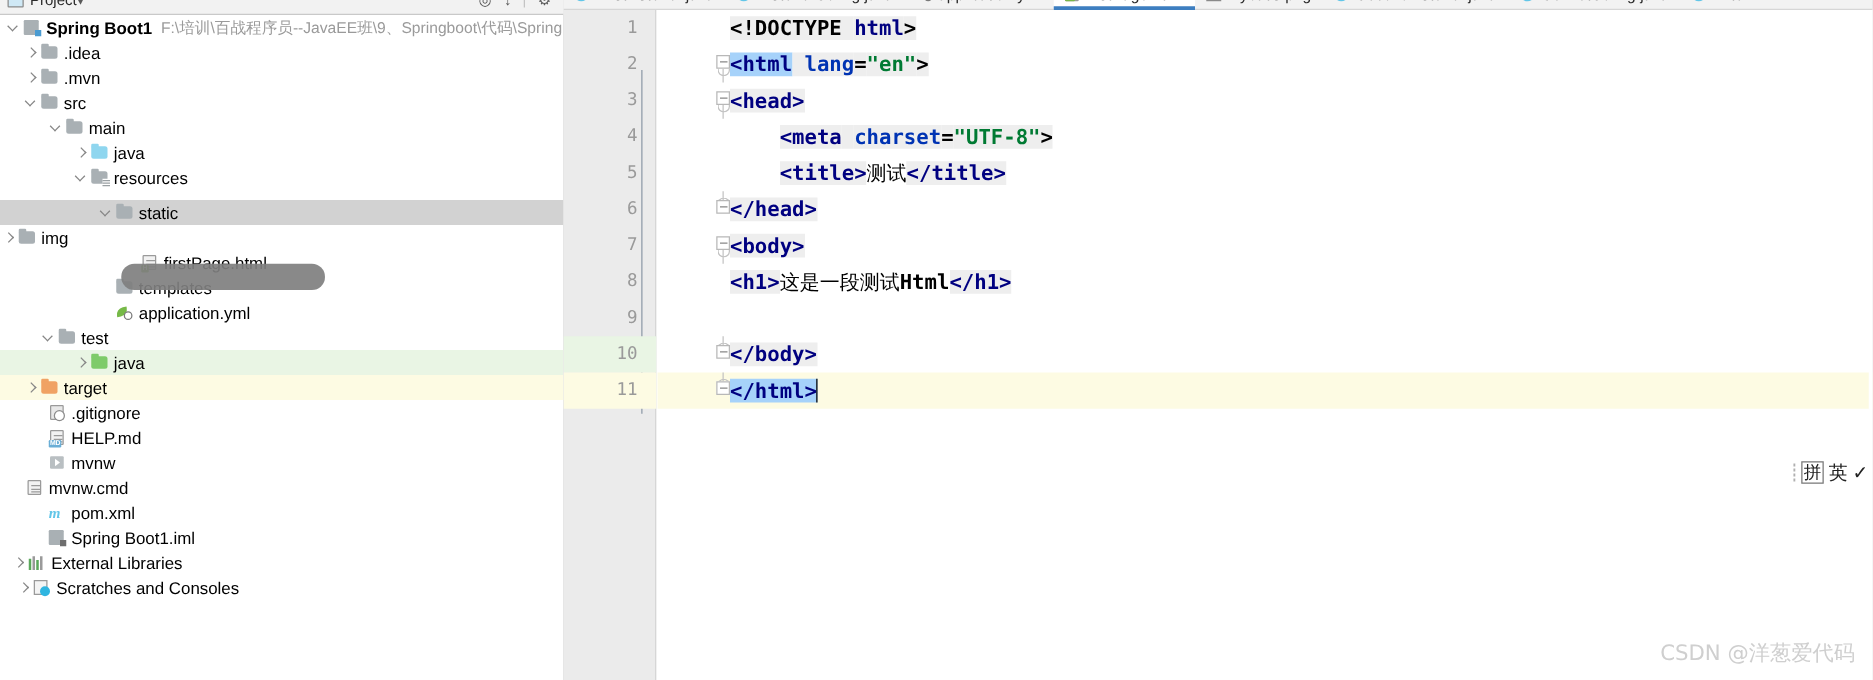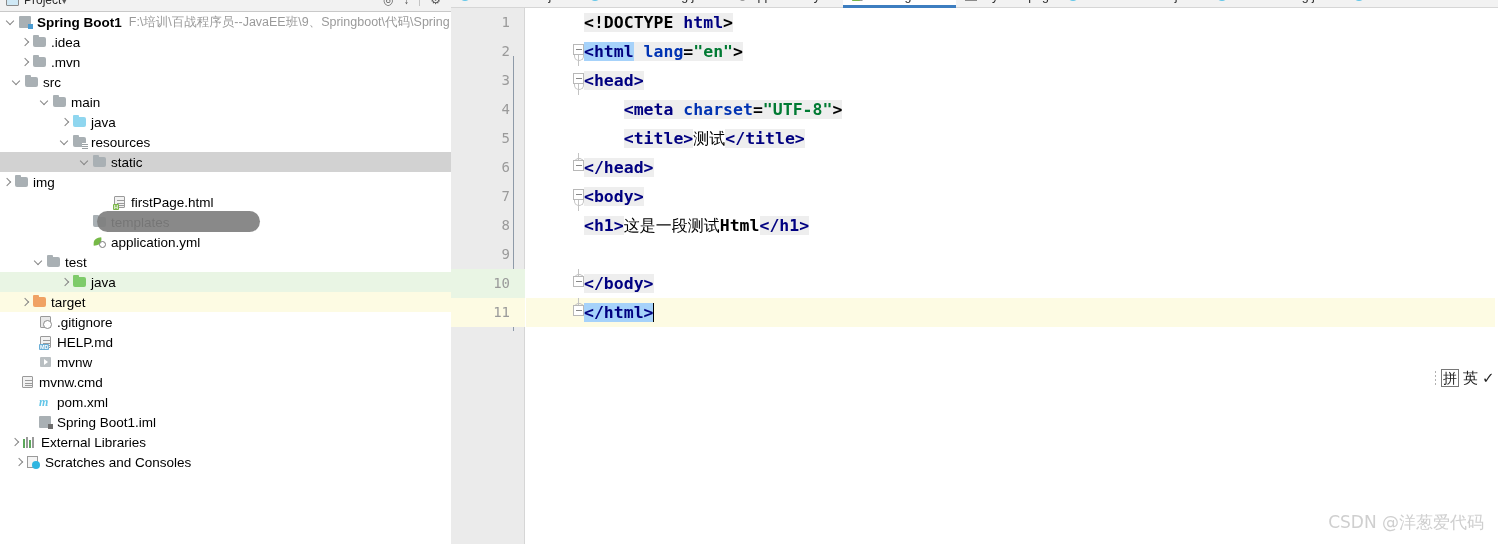--- a/index.html
+++ b/index.html
@@ -71,21 +71,21 @@
     color: #000000;
   }
   .trow {
     position: relative;
     height: 20px;
     display: flex;
     align-items: center;
     white-space: nowrap;
     width: 451px;
   }
-  .trow.sel-grey   { background: #d2d2d2; }
+  .trow.sel-grey   { background: #d2d2d2; margin-top: 8px; }
   .trow.sel-green  { background: #e9f5e4; }
   .trow.sel-yellow { background: #fdfbe3; }
 
   .arrow {
     width: 14px; height: 14px;
     flex: 0 0 auto;
     position: relative;
   }
   .arrow.closed::before,
   .arrow.open::before {
@@ -600,21 +600,21 @@
       </div>
 
       <div class="trow" style="padding-left:18px">
         <span class="arrow closed"></span>
         <span class="ficon">
             <span class="folder f-grey"></span>
           </span>
         <span class="tlabel">.mvn</span>
       </div>
 
-      <div class="trow" style="padding-left:10px">
+      <div class="trow" style="padding-left:18px">
         <span class="arrow open"></span>
         <span class="ficon">
             <span class="folder f-grey"></span>
           </span>
         <span class="tlabel">src</span>
       </div>
 
       <div class="trow" style="padding-left:38px">
         <span class="arrow open"></span>
         <span class="ficon">

